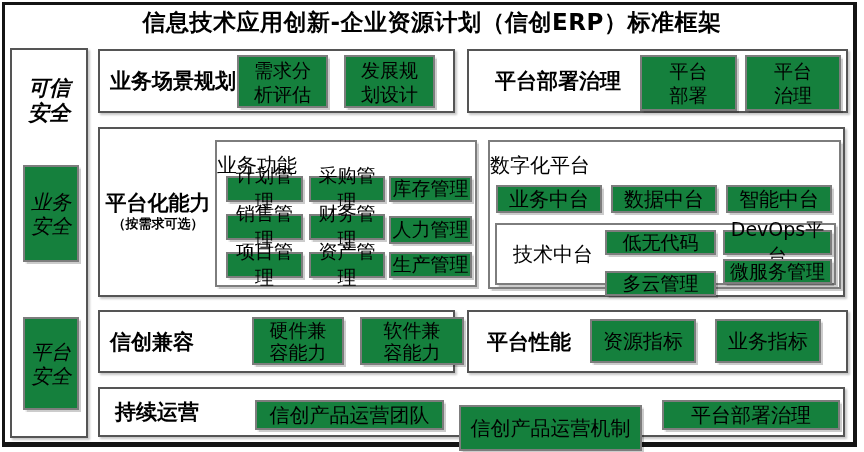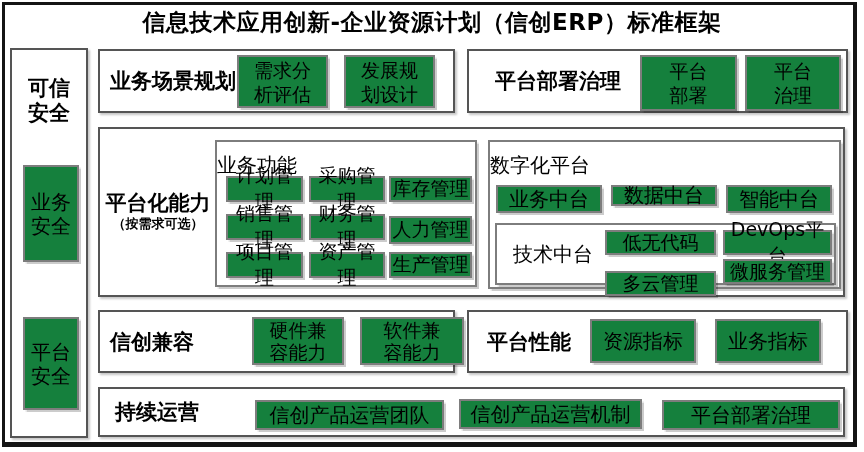--- a/index.html
+++ b/index.html
@@ -49,21 +49,21 @@
   .techlabel{position:absolute;left:16px;top:0;height:100%;display:flex;align-items:center;font-size:20px;}
 </style>
 </head>
 <body>
 
 <div class="canvas">
   <div class="frame"></div>
 
   <div class="title">信息技术应用创新-企业资源计划（信创ERP）标准框架</div>
 
-  <div class="obox" style="left:10px;top:48px;width:78px;height:390px;">
+  <div class="obox" style="left:10px;top:48px;width:78px;height:390px;font-style:italic;">
     <div class="pillar-label">
       <span>可信</span>
       <span>安全</span>
     </div>
     <div class="sbox" style="left:11px;top:115px;width:56px;height:97px;">
       <div class="l2" style="font-size:20px;">
         <span>业务</span>
         <span>安全</span>
       </div>
     </div>
@@ -122,21 +122,21 @@
       <div class="sbox t19" style="left:92px;top:72px;width:76px;height:26px;">财务管理</div>
       <div class="sbox t19" style="left:172px;top:74px;width:83px;height:28px;">人力管理</div>
       <div class="sbox t19" style="left:9px;top:110px;width:77px;height:26px;">项目管理</div>
       <div class="sbox t19" style="left:92px;top:110px;width:76px;height:26px;">资产管理</div>
       <div class="sbox t19" style="left:172px;top:110px;width:83px;height:26px;">生产管理</div>
     </div>
 
     <div class="gbox" style="left:388px;top:11px;width:353px;height:149px;">
       <div class="gtitle">数字化平台</div>
       <div class="sbox t20" style="left:6px;top:43px;width:106px;height:28px;">业务中台</div>
-      <div class="sbox t20" style="left:121px;top:43px;width:106px;height:21px;">数据中台</div>
+      <div class="sbox t20" style="left:121px;top:43px;width:106px;height:28px;">数据中台</div>
       <div class="sbox t20" style="left:236px;top:43px;width:106px;height:28px;">智能中台</div>
 
       <div class="gbox" style="left:5px;top:81px;width:341px;height:62px;">
         <div class="techlabel">技术中台</div>
         <div class="sbox t19" style="left:108px;top:5px;width:111px;height:25px;">低无代码</div>
         <div class="sbox t19" style="left:226px;top:5px;width:109px;height:25px;">DevOps平台</div>
         <div class="sbox t19" style="left:108px;top:34px;width:111px;height:25px;margin-top:12px;">多云管理</div>
         <div class="sbox t19" style="left:226px;top:34px;width:109px;height:25px;">微服务管理</div>
       </div>
     </div>
@@ -160,16 +160,16 @@
 
   <div class="obox" style="left:467px;top:310px;width:381px;height:63px;">
     <div class="rowlabel" style="left:18px;">平台性能</div>
     <div class="sbox t20" style="left:121px;top:7px;width:106px;height:44px;">资源指标</div>
     <div class="sbox t20" style="left:246px;top:7px;width:106px;height:44px;">业务指标</div>
   </div>
 
   <div class="obox" style="left:98px;top:387px;width:747px;height:50px;">
     <div class="rowlabel" style="left:15px;">持续运营</div>
     <div class="sbox t20" style="left:155px;top:11px;width:189px;height:30px;">信创产品运营团队</div>
-    <div class="sbox t20" style="left:359px;top:10px;width:183px;height:30px;">信创产品运营机制</div>
+    <div class="sbox t20" style="left:359px;top:16px;width:183px;height:46px;">信创产品运营机制</div>
     <div class="sbox t20" style="left:562px;top:11px;width:178px;height:30px;">平台部署治理</div>
   </div>
 </div>
 
 </body></html>

